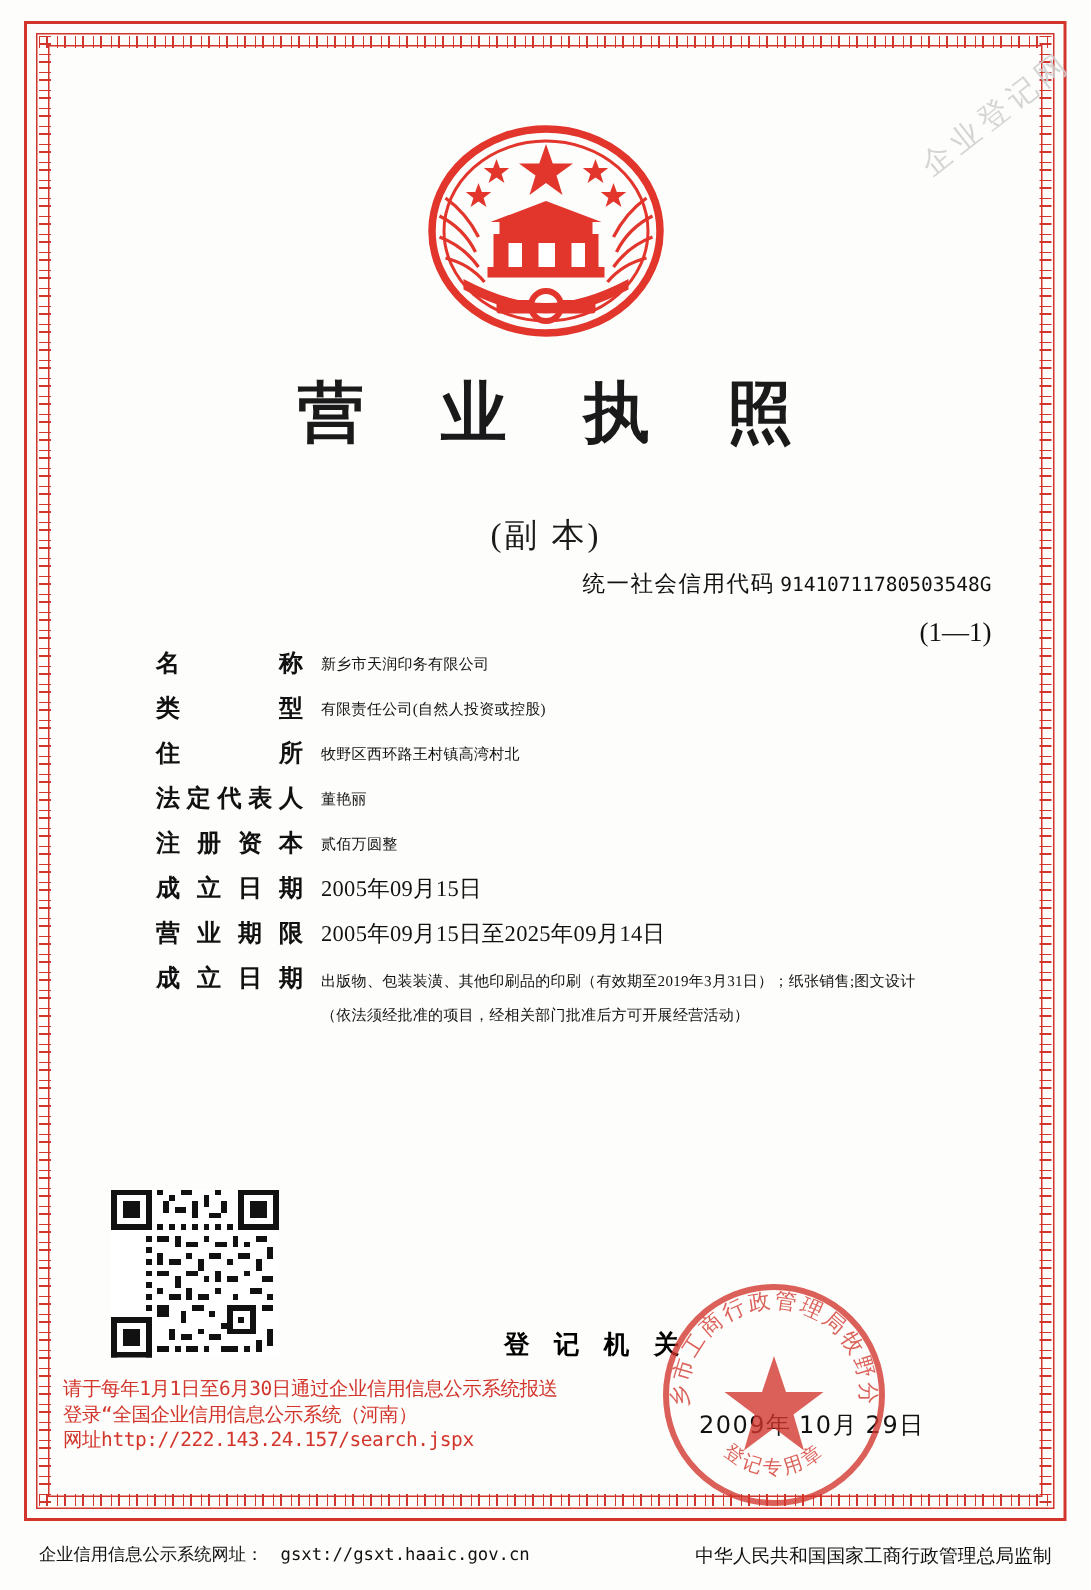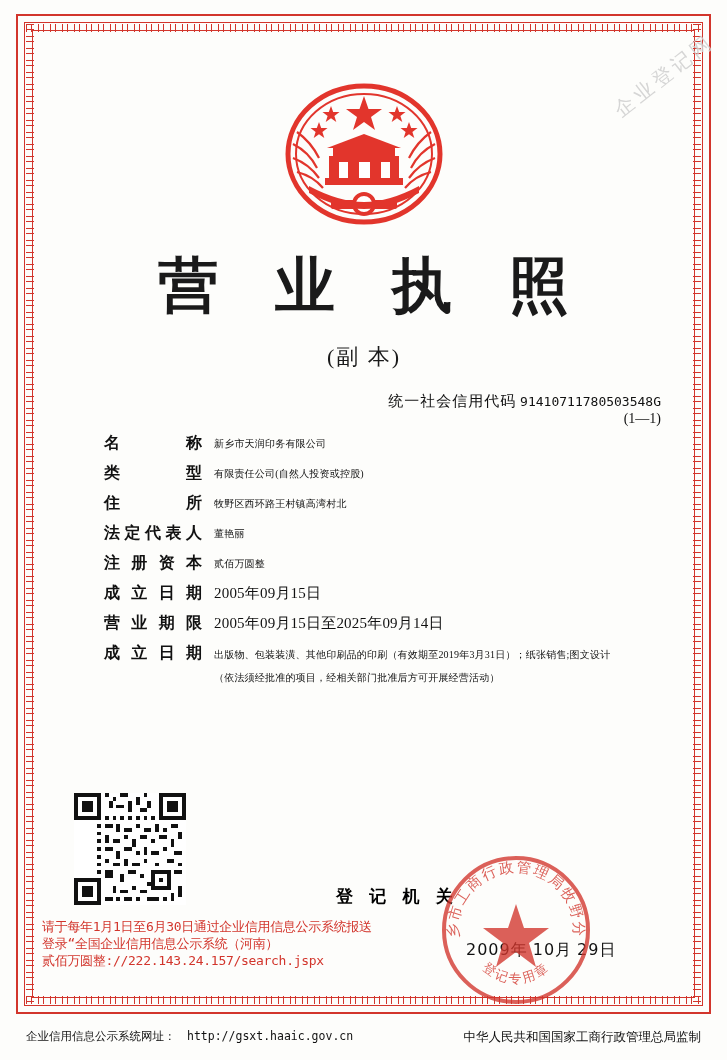--- a/index.html
+++ b/index.html
@@ -84,57 +84,57 @@
     height: 150px;
   }
 
   
   #doc-title {
     position: absolute;
     top: 246px;
     left: 0; right: 0;
     text-align: center;
     font-family: "DejaVu Serif", "Liberation Serif", serif;
-    font-size: 60px;
+    font-size: 44px;
     font-weight: bold;
     letter-spacing: 18px;
     text-indent: 18px;
     color: #1a1a1a;
   }
   #doc-subtitle {
     position: absolute;
     top: 342px;
     left: 1px; right: 0;
     text-align: center;
     font-size: 22px;
     color: #1a1a1a;
     letter-spacing: 2px;
   }
 
   
   #credit-code-row {
     position: absolute;
-    top: 392px;
+    top: 380px;
     right: 66px;
     font-size: 15px;
     color: #111;
     white-space: nowrap;
     margin-left: 35px;
   }
   #credit-code-label { letter-spacing: 1px; }
   #credit-code-value {
     font-family: "DejaVu Sans Mono", "Liberation Mono", monospace;
     font-size: 13px;
     letter-spacing: 0px;
   }
   #page-index {
     position: absolute;
     top: 411px;
     right: 66px;
-    font-size: 14px;
+    font-size: 18px;
     color: #111;
   }
 
   
   #fields {
     position: absolute;
     left: 104px;
     top: 433px;
     width: 520px;
   }
@@ -468,21 +468,21 @@
           <rect x="27" y="24" width="1" height="3"></rect>
         <rect x="26" y="20" width="2" height="1"></rect>
           <rect x="19" y="23" width="1" height="1"></rect>
       </g>
     </svg>
   </div>
 
   <div id="notice-block">
     <div>请于每年1月1日至6月30日通过企业信用信息公示系统报送</div>
     <div>登录“全国企业信用信息公示系统（河南）</div>
-    <div>贰佰万圆整://222.143.24.157/search.jspx</div>
+    <div>网址http://222.143.24.157/search.jspx</div>
   </div>
 
   <div id="reg-authority">登 记 机 关</div>
 
   <div id="reg-date">
     <span class="num">2009</span><span>年</span>
     <span class="num">10</span><span>月</span>
     <span class="num">29</span><span>日</span>
   </div>
 
@@ -497,17 +497,17 @@
       <text font-size="14.5" fill="#d2352c" font-family="'Liberation Serif', serif" letter-spacing="2">
         <textPath href="#sealTopArc" startOffset="50%" text-anchor="middle">新乡市工商行政管理局牧野分局</textPath>
       </text>
       <text font-size="13" fill="#d2352c" font-family="'Liberation Serif', serif" letter-spacing="2">
         <textPath href="#sealBottomArc" startOffset="50%" text-anchor="middle">登记专用章</textPath>
       </text>
     </svg>
   </div>
 
   <div id="footer">
-    <div id="footer-left">企业信用信息公示系统网址：　http://gsxt.haaic.gov.cn</div>
+    <div id="footer-left">企业信用信息公示系统网址：　gsxt://gsxt.haaic.gov.cn</div>
     <div id="footer-right">中华人民共和国国家工商行政管理总局监制</div>
   </div>
 
 </div>
 
 </body></html>

